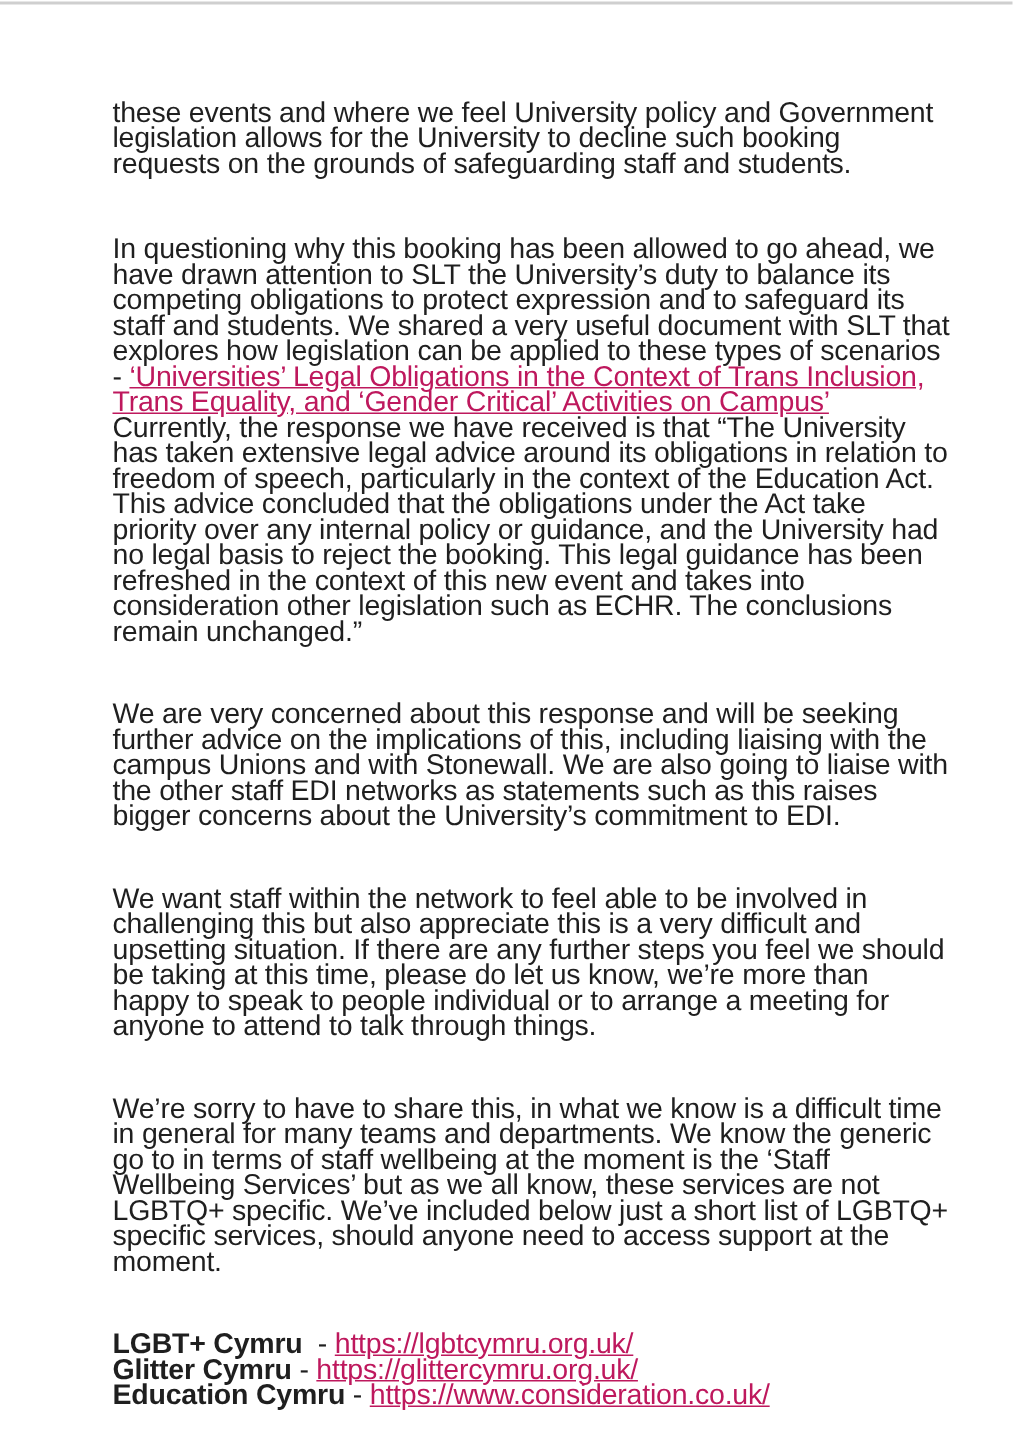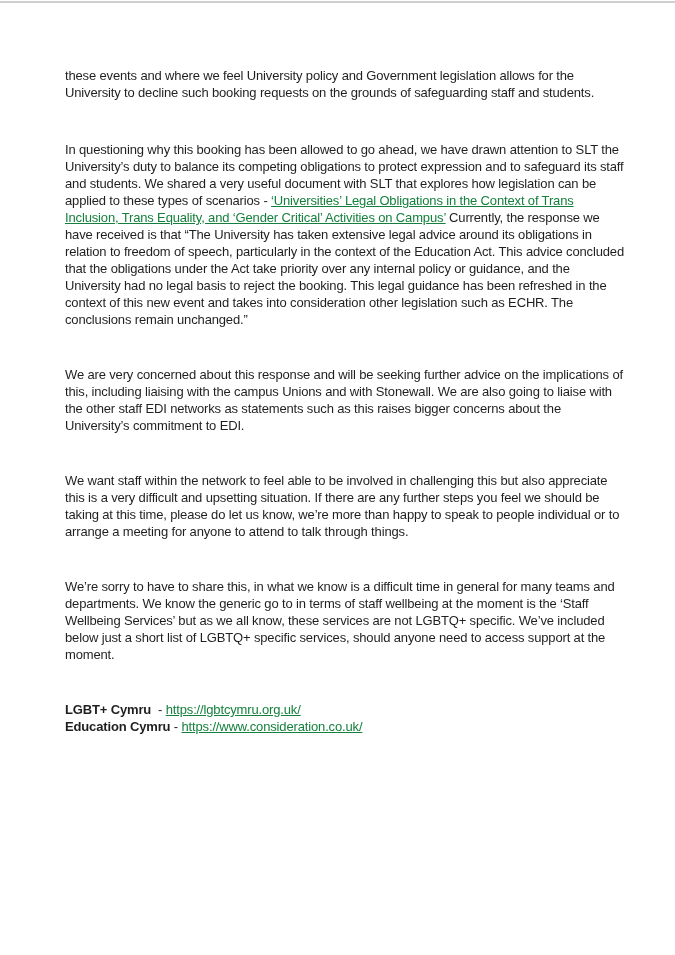--- a/index.html
+++ b/index.html
@@ -12,33 +12,33 @@
       color: #1f1f1f;
     }
     .top-rule {
       position: absolute;
       left: 0; top: 1px;
       width: 675px; height: 2px;
       background: #cfcfcf;
     }
     .doc {
       position: absolute;
-      left: 65px;
+      left: 75px;
       top: 67px;
       width: 560px;
-      font-size: 13px;
+      font-size: 19px;
       line-height: 17px;
       letter-spacing: -0.15px;
     }
     .doc p { margin: 0; }
     .gap { height: 34px; }
     .gap-first { height: 40px; }
     .gap-list { height: 34px; }
     a.link {
-      color: #15803d;
+      color: #be185d;
       text-decoration: underline;
     }
     .quote { }
     .svc {
       margin: 0 0 15px 0;
       line-height: 17px;
     }
     .svc .name { font-weight: bold; }
     .svc .sep-bold { font-weight: bold; }
   </style>
@@ -64,16 +64,17 @@
   <p>We want staff within the network to feel able to be involved in challenging this but also appreciate this is a very difficult and upsetting situation. If there are any further steps you feel we should be taking at this time, please do let us know, we’re more than happy to speak to people individual or to arrange a meeting for anyone to attend to talk through things.</p>
 
   <div class="gap" style="height:38px"></div>
 
   <p>We’re sorry to have to share this, in what we know is a difficult time in general for many teams and departments. We know the generic go to in terms of staff wellbeing at the moment is the ‘Staff Wellbeing Services’ but as we all know, these services are not LGBTQ+ specific. We’ve included below just a short list of LGBTQ+ specific services, should anyone need to access support at the moment.</p>
 
   <div class="gap-list" style="height:38px"></div>
 
   <div>
     <p class="svc"><span class="name">LGBT+ Cymru</span><span style="white-space:pre">  - </span><a class="link" href="#">https://lgbtcymru.org.uk/</a></p>
+    <p class="svc"><span class="name">Glitter Cymru</span><span style="white-space:pre"> - </span><a class="link" href="#">https://glittercymru.org.uk/</a></p>
     <p class="svc"><span class="name">Education Cymru</span><span style="white-space:pre"> - </span><a class="link" href="#">https://www.consideration.co.uk/</a></p>
   </div>
 
 </div>
 
 </body></html>

